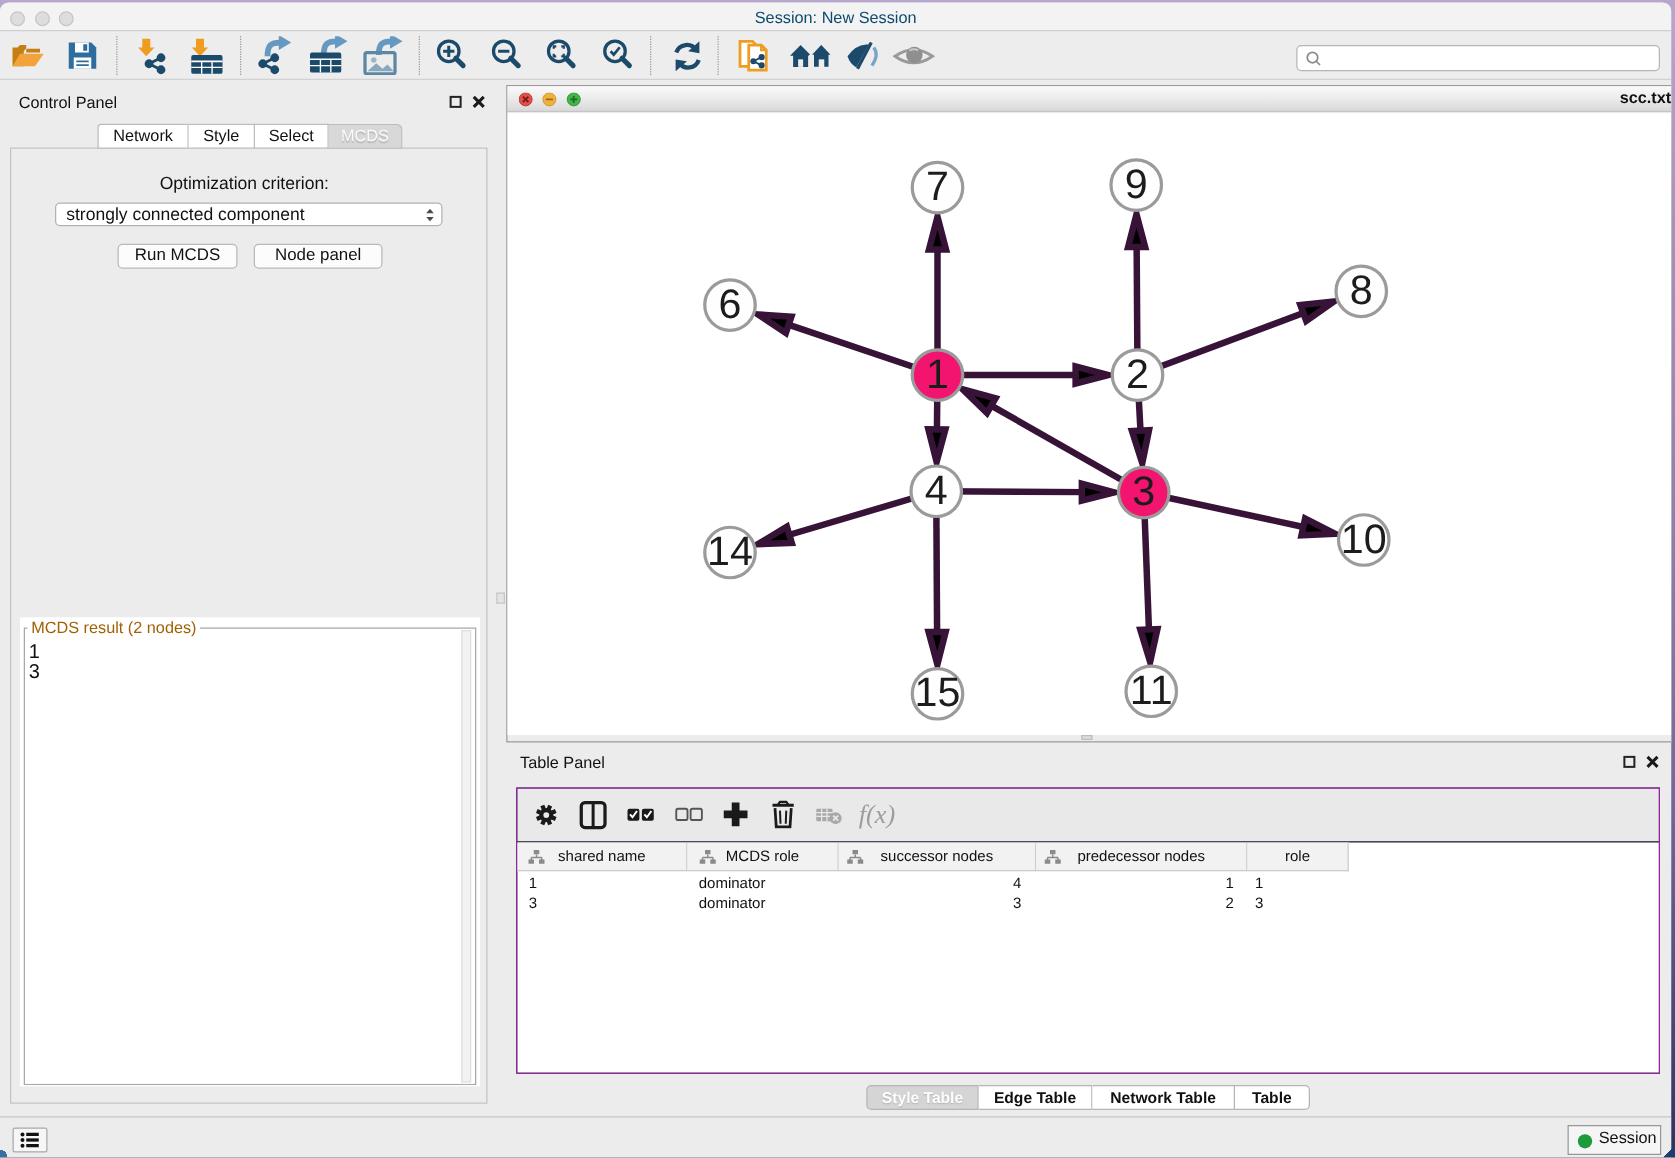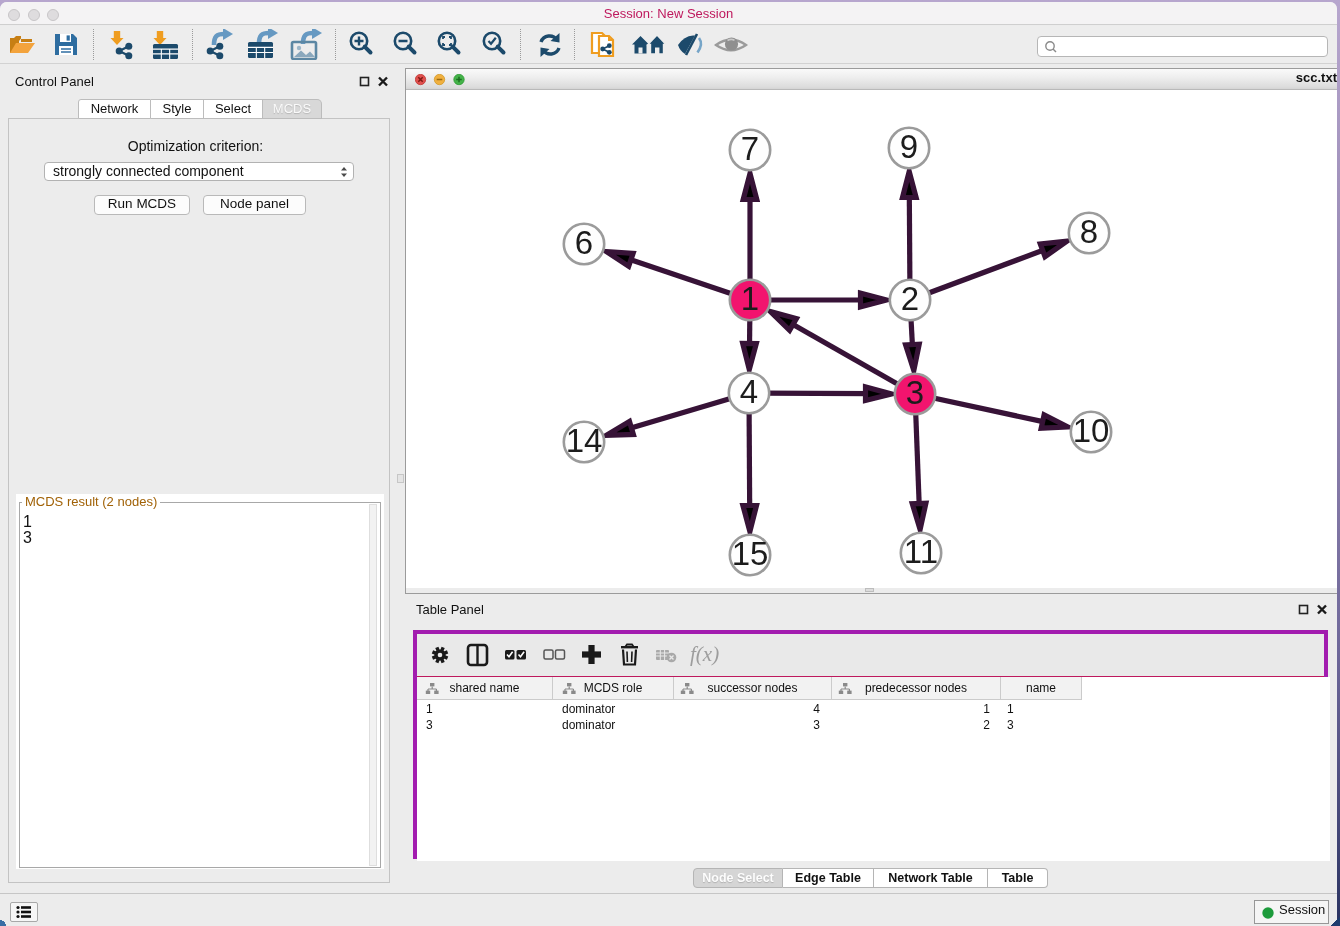--- a/index.html
+++ b/index.html
@@ -6,21 +6,21 @@
   background:linear-gradient(180deg,#b7a6ce 0%,#a293bd 20%,#8d80ac 45%,#6f689a 70%,#47497a 88%,#2a3361 100%); }
 .abs { position:absolute; }
 #app { position:absolute; left:0; top:2px; width:1337px; height:924px;
   background:#ececec; border-radius:7px 7px 0 0; overflow:hidden; }
 
 #titlebar { position:absolute; left:0; top:0; width:100%; height:23px;
   background:#f4f3f4; border-bottom:1px solid #cfcfcf; }
 .tl { position:absolute; top:7px; width:12px; height:12px; border-radius:50%;
   background:#dedcde; border:1px solid #c7c5c7; }
 #wtitle { position:absolute; top:4px; left:0; width:100%; text-align:center;
-  font-size:13px; color:#be185d; }
+  font-size:13px; color:#0c4a6e; }
 
 #toolbar { position:absolute; left:0; top:24px; width:100%; height:38px;
   background:#ededed; border-bottom:1px solid #d2d2d2; }
 .tsep { position:absolute; top:3px; height:31px; width:0;
   border-left:1px dotted #9a9a9a; }
 #search { position:absolute; left:1037px; top:10px; width:291px; height:21px;
   background:#fff; border:1px solid #b6b6b6; border-radius:4px; }
 
 .phead { font-size:13px; color:#111; }
 
@@ -54,21 +54,21 @@
 #net-title { position:absolute; left:0; top:0; width:100%; height:21px;
   background:linear-gradient(180deg,#fafafa,#ededed 45%,#dcdcdc 90%,#d4d4d4);
   border-bottom:1px solid #b9b9b9; }
 #net-title .t { position:absolute; top:1px; width:100%; text-align:right;
   font-size:13px; font-weight:bold; color:#111; }
 #canvas { position:absolute; left:0px; top:21px; width:931px; height:498px; background:#fff; }
 .nl { font-size:33px; fill:#1c1c1c; text-anchor:middle; font-family:"Liberation Sans",sans-serif; }
 
 #tp-head { position:absolute; left:416px; top:600px; }
 #tp-box { position:absolute; left:413px; top:628px; width:915px; height:229px;
-  border:4px solid #a21caf; background:#be185d; }
+  border:1px solid #a21caf; background:#0f172a; }
 #tp-toolbar { position:absolute; left:0; top:0; width:100%; height:42px;
   background:#e9e9e9; }
 .th { position:absolute; top:0; height:23px; background:#f2f2f2;
   border-right:1px solid #cbcbcb; border-bottom:1px solid #cbcbcb;
   font-size:12px; color:#111; text-align:center; line-height:22px; }
 .td { position:absolute; font-size:12px; color:#111; height:16px; line-height:16px; }
 .btab { position:absolute; top:866px; height:20px; background:#fff;
   border:1px solid #b5b5b5; font-size:12.5px; color:#111;
   text-align:center; line-height:18px; font-weight:bold; }
 
@@ -359,21 +359,21 @@
           <circle cx="16.5" cy="10.5" r="4.8" fill="#a9a9a9"></circle>
           <path d="M14.5 8.5 L18.5 12.5 M18.5 8.5 L14.5 12.5" stroke="#e9e9e9" stroke-width="1.4"></path>
         </svg>
       <div class="abs" style="left:273px;top:8px;font-family:'Liberation Serif',serif;font-style:italic;font-size:21px;color:#9d9d9d;">f(x)</div>
     </div>
     <div class="abs" style="left:0;top:43px;width:913px;height:184px;background:#fff;">
       <div class="th" style="left:0px;width:136px;">shared name</div>
       <div class="th" style="left:136px;width:121px;">MCDS role</div>
       <div class="th" style="left:257px;width:158px;">successor nodes</div>
       <div class="th" style="left:415px;width:169px;">predecessor nodes</div>
-      <div class="th" style="left:584px;width:81px;">name</div>
+      <div class="th" style="left:584px;width:81px;">role</div>
       <svg class="abs" style="left:8px;top:5px;" width="14" height="13" viewBox="0 0 14 13">
           <rect x="5" y="1" width="4.4" height="3.4" fill="#8a8a8a"></rect>
           <path d="M7.2 4.5 L7.2 7 M3 7 L11.4 7 M3 7 L3 9 M11.4 7 L11.4 9" stroke="#8a8a8a" stroke-width="1.2" fill="none"></path>
           <rect x="0.8" y="8.6" width="4.4" height="3.4" fill="#8a8a8a"></rect>
           <rect x="9.2" y="8.6" width="4.4" height="3.4" fill="#8a8a8a"></rect>
         </svg>
       <svg class="abs" style="left:145px;top:5px;" width="14" height="13" viewBox="0 0 14 13">
           <rect x="5" y="1" width="4.4" height="3.4" fill="#8a8a8a"></rect>
           <path d="M7.2 4.5 L7.2 7 M3 7 L11.4 7 M3 7 L3 9 M11.4 7 L11.4 9" stroke="#8a8a8a" stroke-width="1.2" fill="none"></path>
           <rect x="0.8" y="8.6" width="4.4" height="3.4" fill="#8a8a8a"></rect>
@@ -396,21 +396,21 @@
       <div class="td" style="left:257px;top:24px;width:146px;text-align:right;">4</div>
       <div class="td" style="left:415px;top:24px;width:158px;text-align:right;">1</div>
       <div class="td" style="left:590px;top:24px;">1</div>
       <div class="td" style="left:9px;top:40px;width:120px;">3</div>
       <div class="td" style="left:145px;top:40px;">dominator</div>
       <div class="td" style="left:257px;top:40px;width:146px;text-align:right;">3</div>
       <div class="td" style="left:415px;top:40px;width:158px;text-align:right;">2</div>
       <div class="td" style="left:590px;top:40px;">3</div>
       </div>
   </div>
-  <div class="btab" style="left:693px;width:90px;border-radius:4px 0 0 4px;background:#d5d5d5;color:#fdfdfd;text-shadow:0 1px 1px #b0b0b0;">Node Select</div>
+  <div class="btab" style="left:693px;width:90px;border-radius:4px 0 0 4px;background:#d5d5d5;color:#fdfdfd;text-shadow:0 1px 1px #b0b0b0;">Style Table</div>
   <div class="btab" style="left:783px;width:91px;border-left:none;">Edge Table</div>
   <div class="btab" style="left:874px;width:114px;border-left:none;">Network Table</div>
   <div class="btab" style="left:988px;width:60px;border-left:none;border-radius:0 4px 4px 0;">Table</div>
 
   <div id="statusbar">
     <div id="listbtn">
       <svg width="26" height="18" viewBox="0 0 26 18">
         <circle cx="7" cy="4.5" r="1.6" fill="#111"></circle>
           <circle cx="7" cy="9" r="1.6" fill="#111"></circle>
           <circle cx="7" cy="13.5" r="1.6" fill="#111"></circle>

